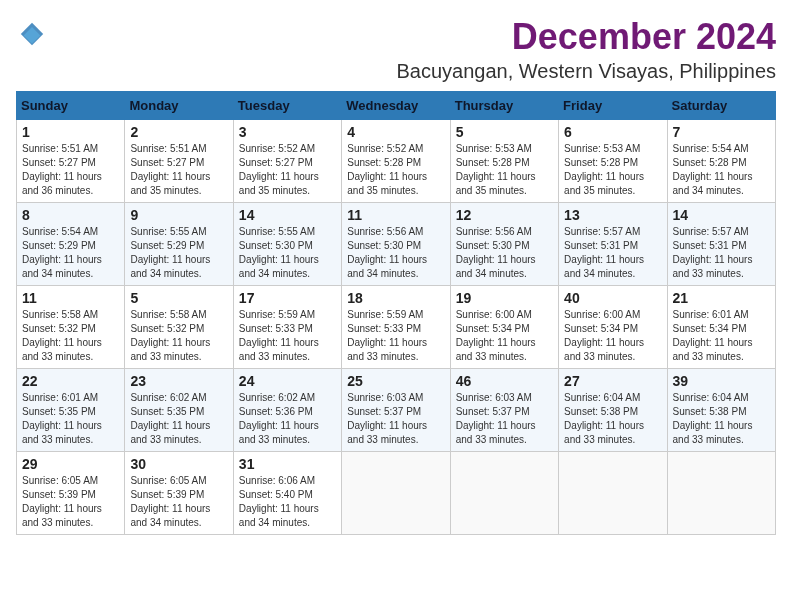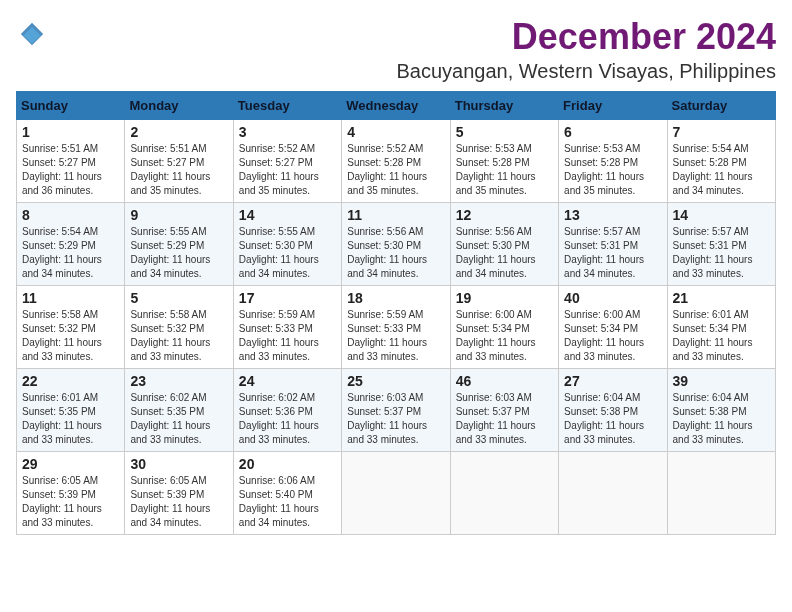--- a/index.html
+++ b/index.html
@@ -356,21 +356,21 @@
       </td>
         <td>
         <span class="day-num">30</span>
         <div class="day-info">
           Sunrise: 6:05 AM<br>
           Sunset: 5:39 PM<br>
           Daylight: 11 hours and 34 minutes.
         </div>
       </td>
         <td>
-        <span class="day-num">20</span>
+        <span class="day-num">31</span>
         <div class="day-info">
           Sunrise: 6:06 AM<br>
           Sunset: 5:40 PM<br>
           Daylight: 11 hours and 34 minutes.
         </div>
       </td>
         <td class="empty"></td>
         <td class="empty"></td>
         <td class="empty"></td>
         <td class="empty"></td>

